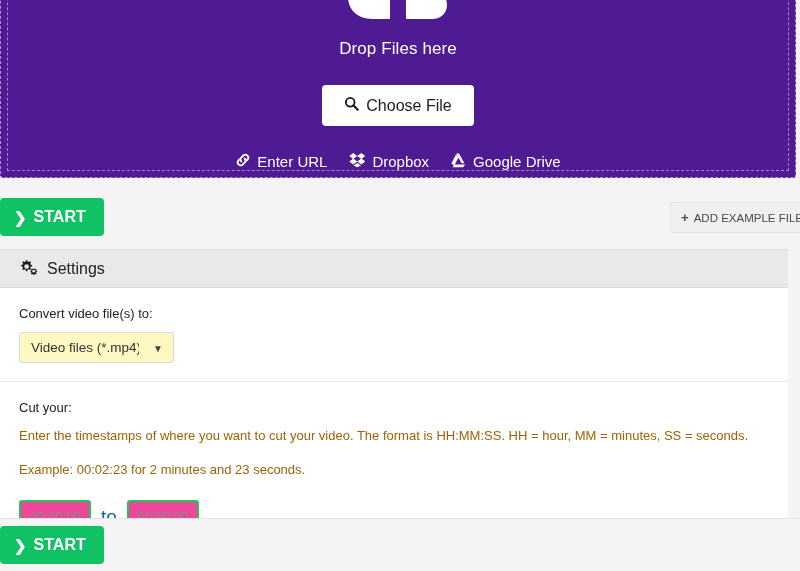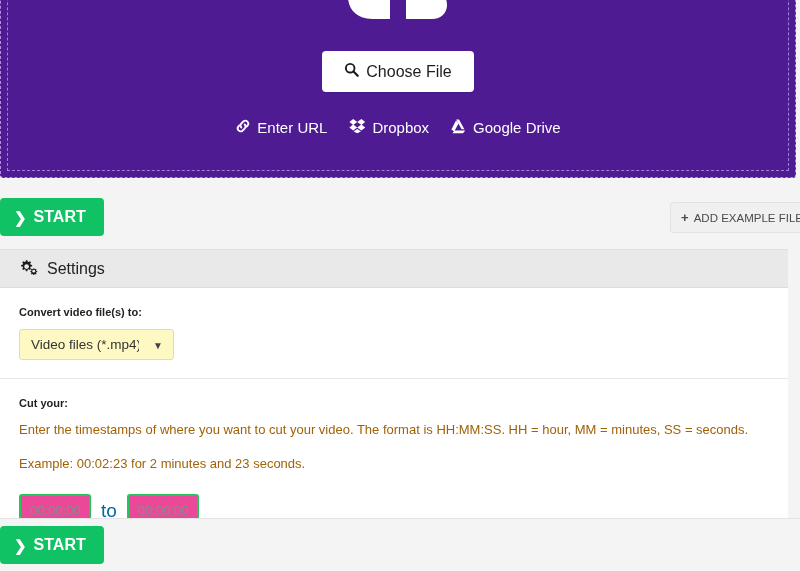--- a/index.html
+++ b/index.html
@@ -129,22 +129,22 @@
     height: 38px;
     display: flex;
     align-items: center;
     padding-left: 19px;
     gap: 9px;
   }
   .settings-head .title { font-size: 16px; color: #222; }
   .settings-section { padding: 18px 19px 18px 19px; background: #fff; }
   .divider { height: 1px; background: #e8e8e8; width: 100%; }
   .field-label {
-    font-size: 11px;
-    font-weight: bold;
+    font-size: 13px;
+    font-weight: normal;
     color: #222;
     margin-bottom: 11px;
   }
   .sel-wrap { position: relative; display: inline-block; }
   select.format-select {
     appearance: none;
     -webkit-appearance: none;
     background: #fef9c3;
     border: 1px solid #d9d9d9;
     border-radius: 3px;
@@ -208,20 +208,21 @@
   <div class="dropzone">
     <div class="dz-inner"></div>
 
     <span class="cloud-icon">
       <svg width="104" height="62" viewBox="0 0 104 62">
         <path d="M26 60 C11 60 2 50 2 38 C2 27 11 18 22 17 C26 6 37 -1 49 -1 C64 -1 77 10 78 24 C91 25 101 35 101 46 C101 54 95 60 86 60 Z" fill="#ffffff"></path>
         <path d="M44 60 L44 30 L34 30 L52 10 L70 30 L60 30 L60 60 Z" fill="#4e1b93"></path>
       </svg>
     </span>
 
+    <div class="drop-text">Drop Files here</div>
 
     <button class="choose-file">
       <span>
         <svg width="15" height="15" viewBox="0 0 16 16">
           <circle cx="6.6" cy="6.6" r="4.6" fill="none" stroke="#1c1c1c" stroke-width="2"></circle>
           <line x1="10.2" y1="10.2" x2="14.6" y2="14.6" stroke="#1c1c1c" stroke-width="2.4" stroke-linecap="round"></line>
         </svg>
       </span>
       <span class="lbl">Choose File</span>
     </button>

